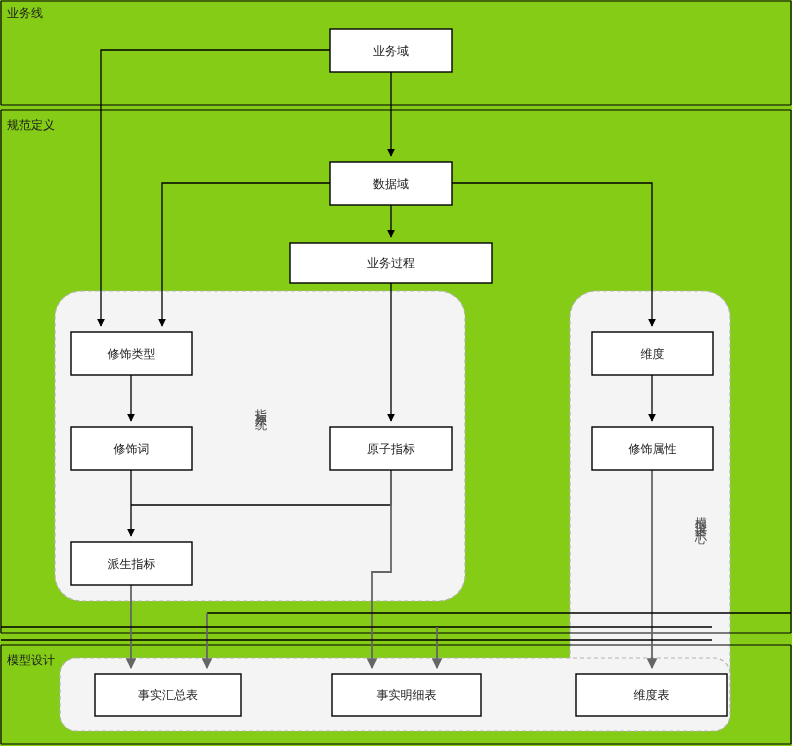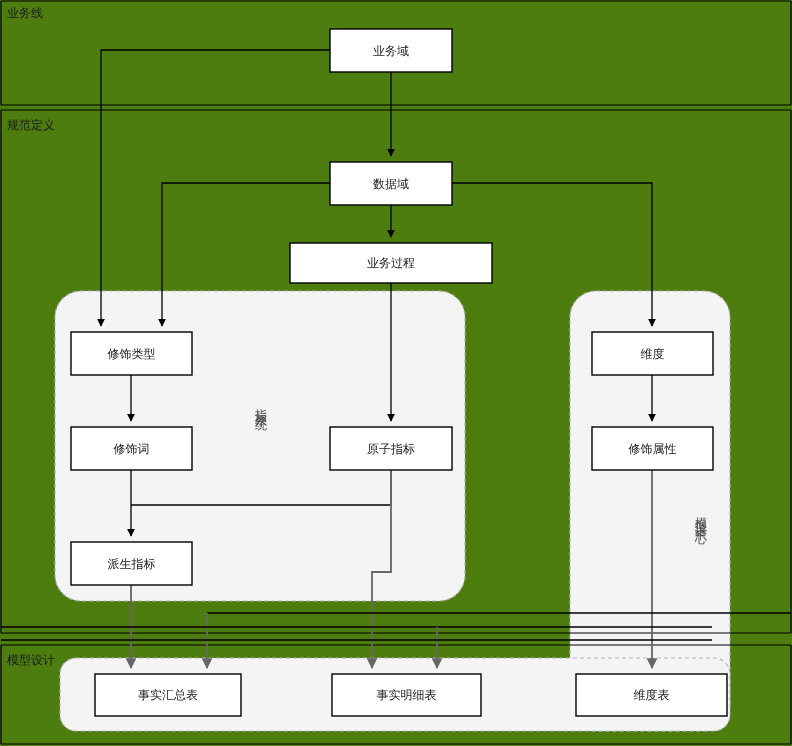--- a/index.html
+++ b/index.html
@@ -5,21 +5,21 @@
   html, body {
     margin: 0;
     padding: 0;
     background: #ffffff;
     font-family: "Liberation Sans", "DejaVu Sans", sans-serif;
   }
   #canvas {
     position: relative;
     width: 792px;
     height: 746px;
-    background: #4d7c0f;
+    background: #84cc16;
     overflow: hidden;
   }
   svg#diagram {
     position: absolute;
     left: 0;
     top: 0;
     width: 792px;
     height: 746px;
   }
   .lane-label {

